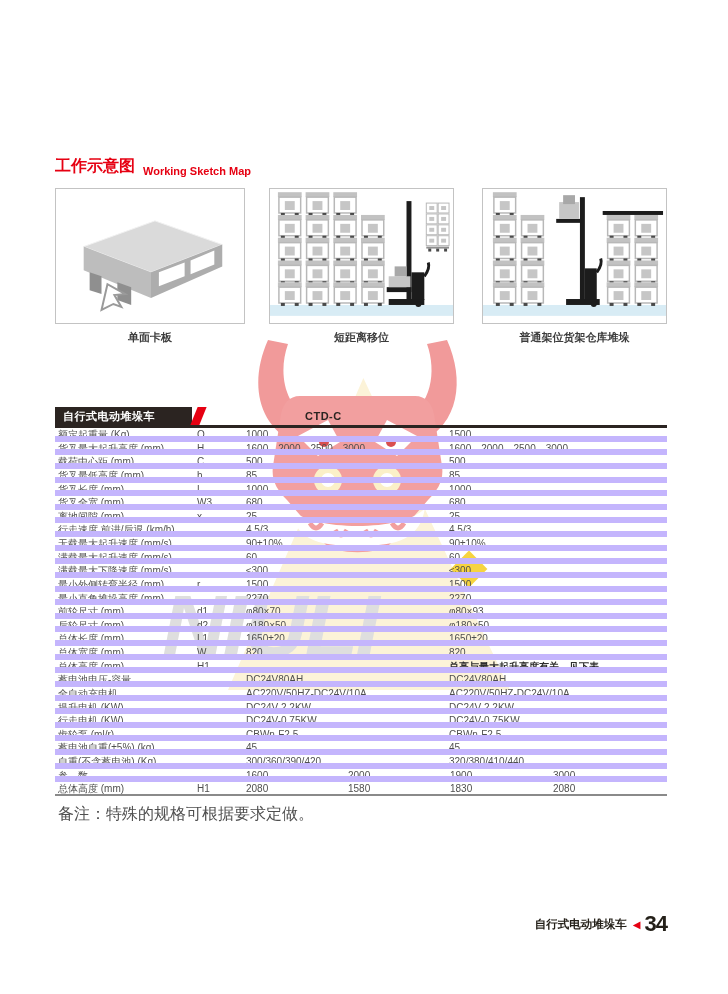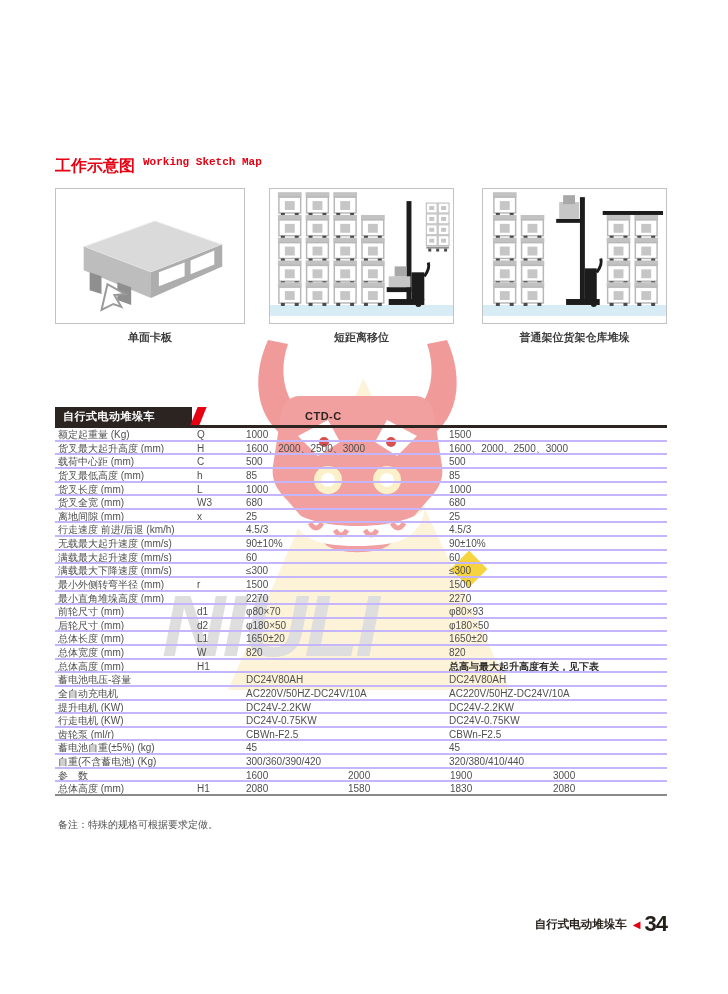--- a/index.html
+++ b/index.html
@@ -1,21 +1,21 @@
 <!DOCTYPE html>
 <html><head>
 <meta charset="utf-8">
 <style>
   * { margin:0; padding:0; box-sizing:border-box; }
   html,body { background:#fff; }
   body { font-family:"Liberation Sans","DejaVu Sans",sans-serif; }
   .page { position:relative; width:728px; height:994px; background:#fff; overflow:hidden; }
 
   
-  .sketch-title { position:absolute; left:55px; top:156px; display:flex; align-items:flex-start; gap:8px; z-index:2;font-family:Liberation Mono, monospace; }
+  .sketch-title { position:absolute; left:55px; top:156px; display:flex; align-items:flex-end; gap:8px; z-index:2; }
   .sketch-title .zh { color:#e60012; font-weight:bold; font-size:16px; }
   .sketch-title .en { color:#e60012; font-weight:bold; font-size:11px; }
   .illus-row { position:absolute; top:188px; left:0; z-index:2; }
   .illus-box { position:absolute; top:0; height:136px; border:1px solid #c3c3c3; background:#fff; }
   .illus-box svg { display:block; width:100%; height:100%; }
   #box1 { left:55px;  width:190px; }
   #box2 { left:269px; width:185px; }
   #box3 { left:482px; width:185px; }
   .illus-cap { position:absolute; top:330px; font-size:11px; font-weight:bold; color:#3c3c3c; text-align:center; z-index:2; }
   #cap1 { left:55px;  width:190px; }
@@ -34,28 +34,28 @@
   
   .spec { position:absolute; left:55px; top:407px; width:612px; z-index:3; }
   .spec-head { position:relative; height:18px; }
   .spec-name-bar { position:absolute; left:0; top:0; height:18px; width:137px; background:#2b2421; color:#fff;
     font-size:11px; font-weight:bold; line-height:18px; padding-left:8px; letter-spacing:.5px; }
   .spec-name-slash { position:absolute; left:139px; top:0; height:18px; width:9px; background:#e60012; transform:skewX(-22deg); }
   .spec-model { position:absolute; left:250px; top:0; width:200px; font-size:11px; font-weight:bold;
     color:#2b2421; line-height:18px; letter-spacing:.5px; }
   .spec-thick-line { height:3px; background:#2b2421; }
   .trow { display:grid; grid-template-columns:142px 49px 203px 1fr; height:13.64px; line-height:13.64px;
-    border-bottom:2px solid #c4b5fd; font-size:10px; color:#4f4f4f; }
+    border-bottom:6px solid #c4b5fd; font-size:10px; color:#4f4f4f; }
   .trow.cols4 { grid-template-columns:142px 49px 102px 102px 103px 1fr; }
   .trow .c { overflow:hidden; white-space:nowrap; }
   .trow .label { padding-left:3px; }
   .trow.sec { display:block; font-weight:bold; color:#2e2e2e; padding-left:3px; }
   .trow .bold { font-weight:bold; color:#2e2e2e; }
   .trow.last { border-bottom:2px solid #8a8a8a; }
-  .spec-note { margin-top:22px; font-size:10px; color:#4f4f4f; padding-left:3px; }
+  .spec-note { margin-top:8px; font-size:16px; color:#4f4f4f; padding-left:3px; }
 
   
   .accessories { position:absolute; left:55px; top:845px; z-index:3; }
   .acc-title { color:#e60012; font-weight:bold; font-size:13px; }
   .acc-items { margin-top:7px; font-size:11px; color:#4a4a4a; padding-left:2px; }
   .acc-items span { margin-right:14px; }
 
   
   .page-footer { position:absolute; top:911px; left:0; width:667px; display:flex; justify-content:flex-end;
     align-items:center; z-index:3; }

